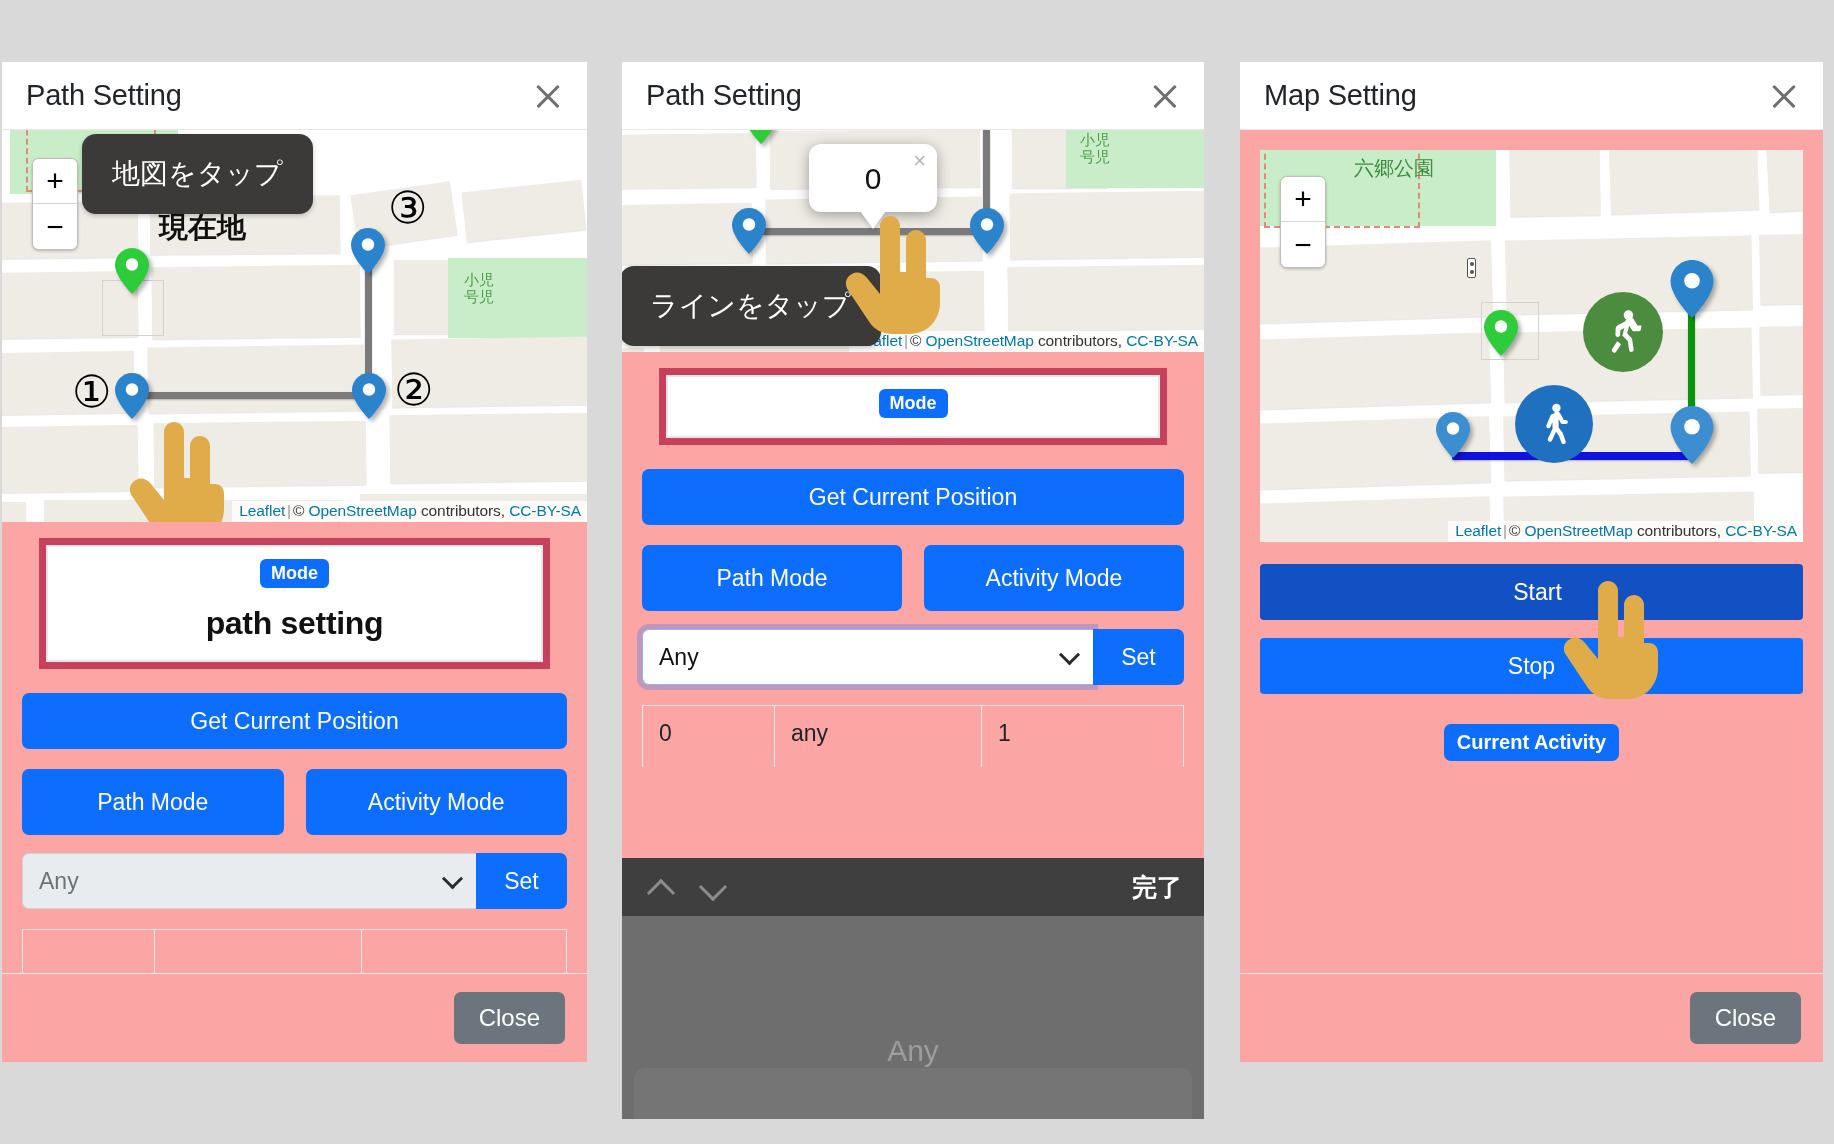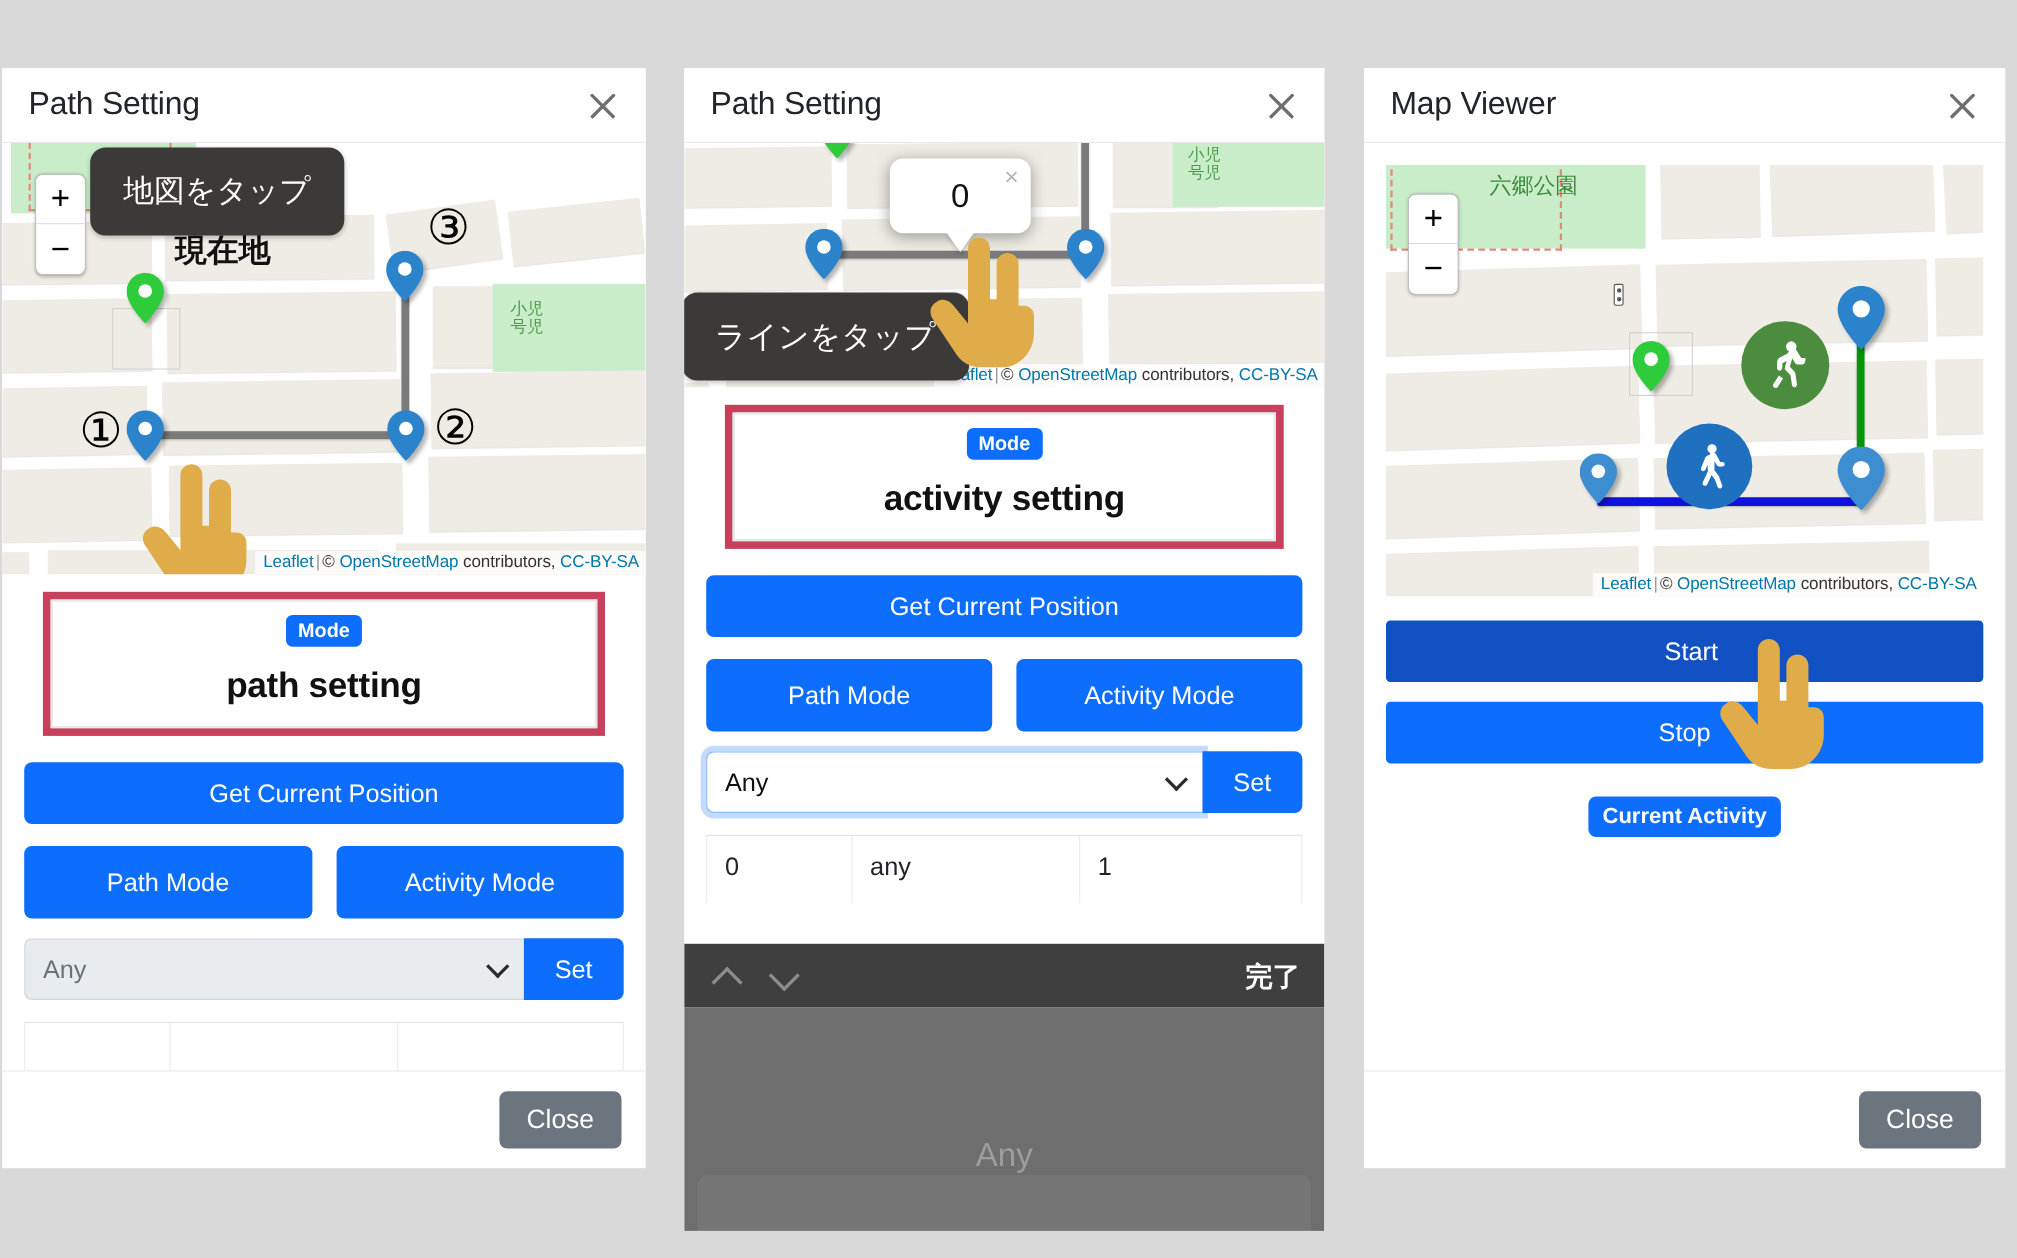--- a/index.html
+++ b/index.html
@@ -7,21 +7,21 @@
     width: 1834px; height: 1144px;
     background: #d9d9d9;
     font-family: "Liberation Sans", sans-serif;
     overflow: hidden;
   }
   .stage { position: relative; width: 1834px; height: 1144px; }
 
   
   .panel {
     position: absolute;
-    background: #ffffff;
+    background: #fca5a5;
     display: flex;
     flex-direction: column;
     overflow: hidden;
   }
   #panel-1 { left: 2px;    top: 62px; width: 585px; height: 1000px; }
   #panel-2 { left: 622px;  top: 62px; width: 582px; height: 1057px; }
   #panel-3 { left: 1240px; top: 62px; width: 583px; height: 1000px; }
 
   .panel-header {
     height: 68px;
@@ -656,21 +656,20 @@
           <a>Leaflet</a><span class="sep">|</span><span>©</span>
           <a>OpenStreetMap</a>
           <span>contributors,</span>
           <a>CC-BY-SA</a>
         </div>
       </div>
 
       <div class="mode-box">
         <div class="mode-box-inner">
           <span class="badge-mode">Mode</span>
-          <div class="mode-value">activity setting</div>
         </div>
       </div>
 
       <div class="form-area" style="margin-top:24px;">
         <button class="btn btn-block">Get Current Position</button>
         <div class="btn-row" style="margin-top:20px;">
           <button class="btn">Path Mode</button>
           <button class="btn">Activity Mode</button>
         </div>
         <div class="select-row">
@@ -697,21 +696,21 @@
           <div class="wheel-highlight"></div>
           <div class="wheel-item wheel-dim">Any</div>
         </div>
       </div>
     </div>
   </div>
 
   <div class="panel" id="panel-3">
 
     <div class="panel-header">
-      <div class="panel-title">Map Viewer</div>
+      <div class="panel-title">Map Setting</div>
       <div class="close-x"></div>
     </div>
 
     <div class="panel-body">
 
       <div class="map" style="height:392px;margin:20px 20px 0 20px;">
         <div class="map-canvas">
           <div class="green-area" style="left:0px;top:0px;width:236px;height:76px;"></div>
           <div class="dash-border" style="left:4px;top:-6px;width:156px;height:84px;border-top:none;"></div>
           <div class="blk" style="left:250px;top:-6px;width:90px;height:72px;transform:rotate(-1deg);"></div>

